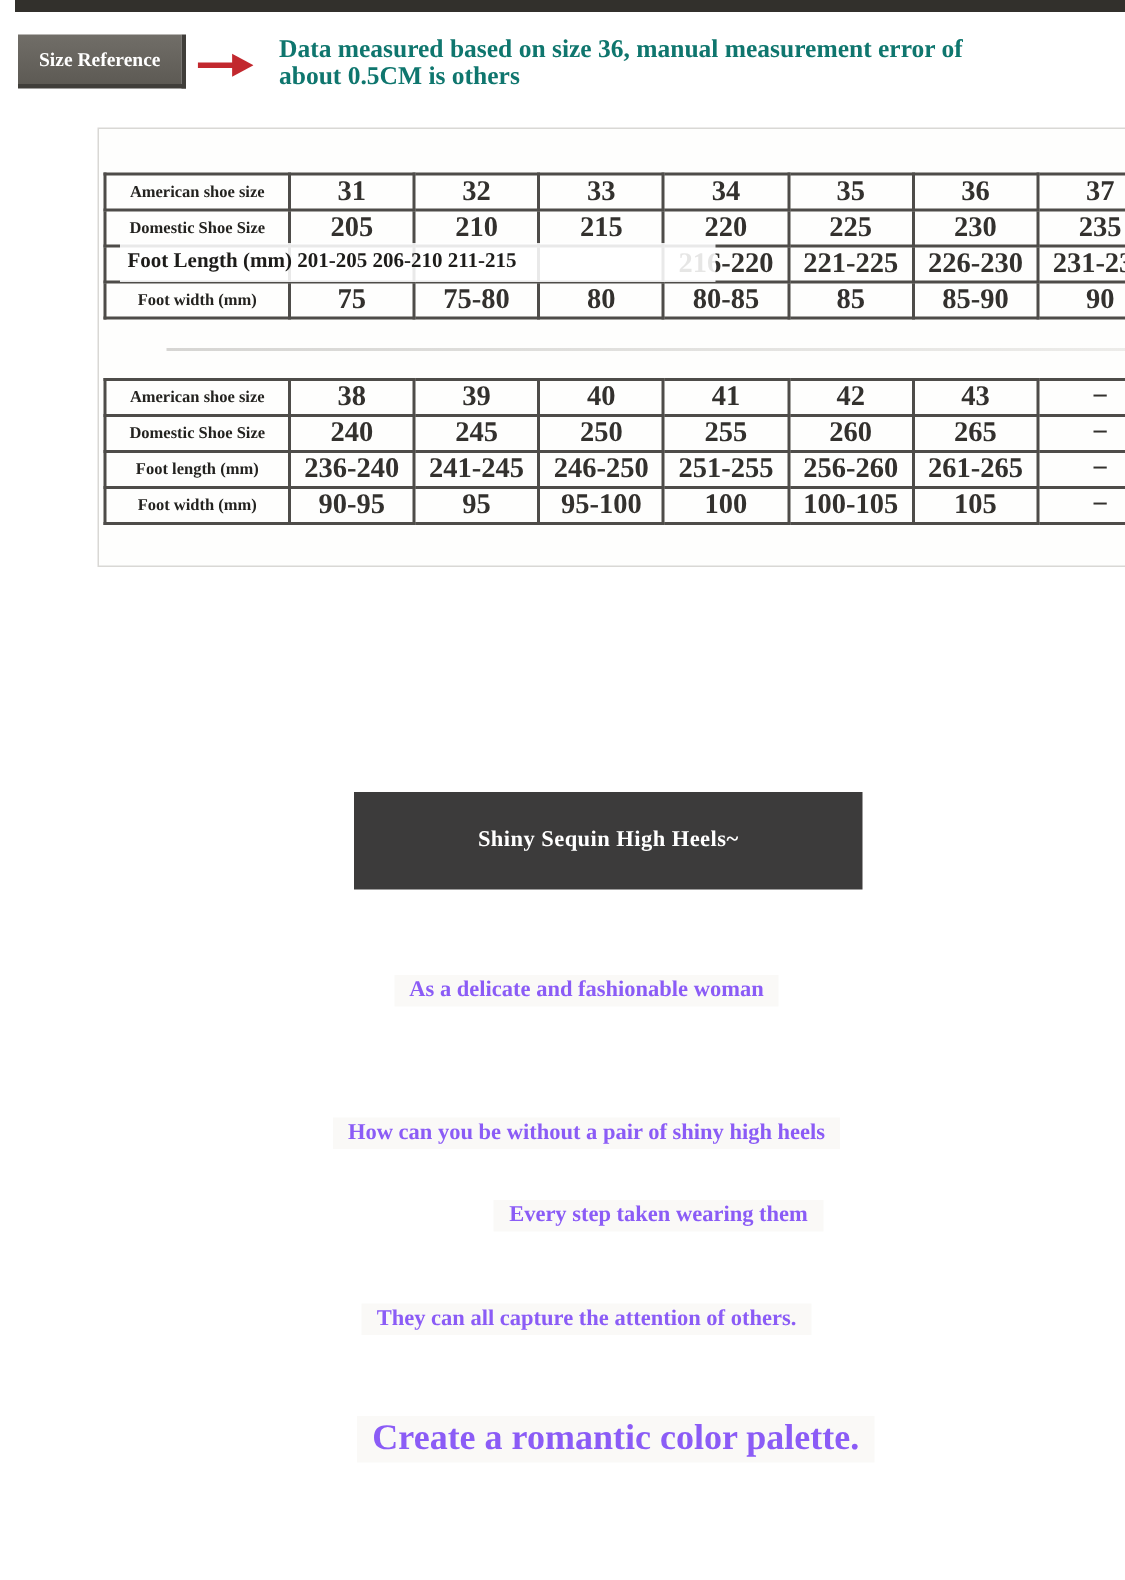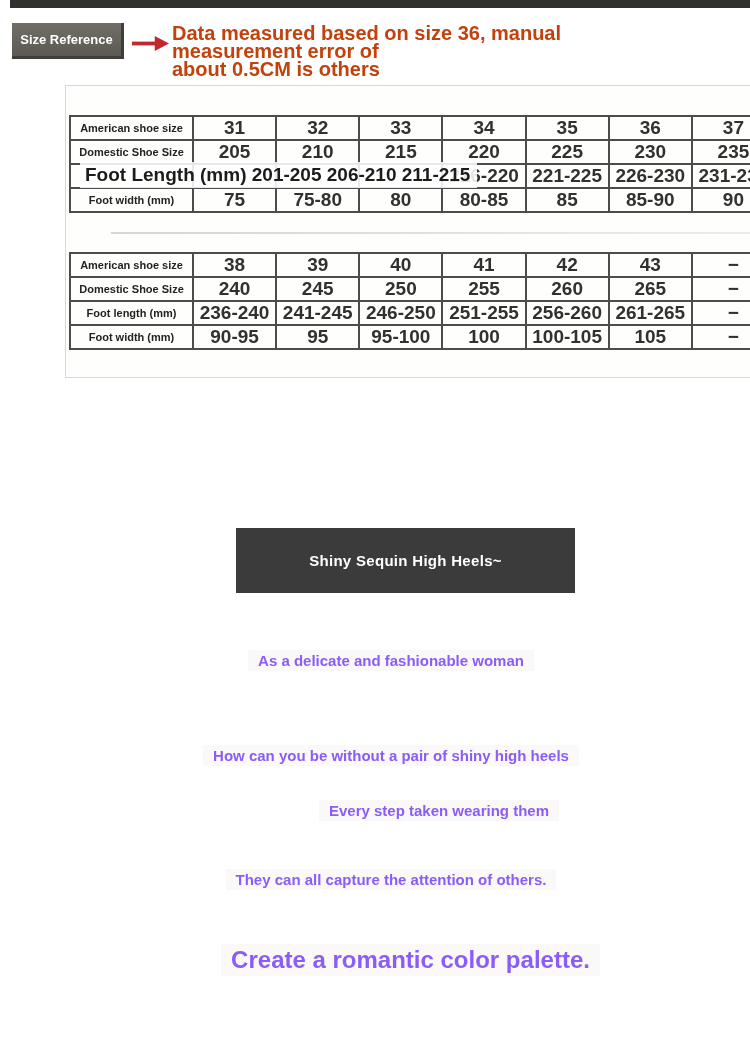--- a/index.html
+++ b/index.html
@@ -1,33 +1,33 @@
 <!DOCTYPE html>
 <html><head>
 <meta charset="utf-8">
 <style>
   * { margin:0; padding:0; box-sizing:border-box; }
   html,body { background:#fff; }
   .page {
     position:relative; width:750px; height:1053px; background:#ffffff;
-    font-family:Liberation Sans, sans-serif; overflow:hidden;
+    font-family:Liberation Serif, serif; overflow:hidden;
   }
   .topbar { position:absolute; left:10px; top:0; width:740px; height:8px; background:#32302c; }
 
   .badge {
     position:absolute; left:12px; top:23px; width:112px; height:36px;
     background:linear-gradient(180deg,#716e68,#5d5a54);
     border-right:3px solid #403e3a; border-bottom:3px solid #403e3a;
     color:#ffffff; font-size:13px; font-weight:bold;
     display:flex; align-items:center; justify-content:center;
   }
   .arrow { position:absolute; left:131px; top:34px; width:38px; height:19px; }
   .note {
-    position:absolute; left:172px; top:24px; width:520px;
-    font-size:20px; font-weight:bold; color:#c2410c; line-height:18px;
+    position:absolute; left:186px; top:24px; width:520px;
+    font-size:17px; font-weight:bold; color:#0f766e; line-height:18px;
   }
 
   .tablebox {
     position:absolute; left:17px; top:85px; width:713px; height:293px;
     border:1px solid #d9d8d5; background:#fefefd;margin-left:48px;
   }
   table.sizes {
     position:absolute; left:3px; border-collapse:collapse; table-layout:fixed; width:707px;
   }
   #t1 { top:29px; }
@@ -41,21 +41,21 @@
     text-align:center; font-size:19px; font-weight:600; color:#33312e;
     font-stretch:condensed; white-space:nowrap;
   }
   .tables-divider {
     position:absolute; left:45px; top:146px; width:645px; height:2px;
     background:linear-gradient(90deg,#c9c8c5,#e7e6e3); opacity:.75;
   }
   .length-overlay {
     position:absolute; left:14px; top:76px; width:397px; height:26px;
     background:rgba(255,255,255,0.88);
-    font-size:19px; font-weight:bold; color:#1d1c1a; white-space:nowrap;
+    font-size:14px; font-weight:bold; color:#1d1c1a; white-space:nowrap;
     display:flex; align-items:center; padding-left:5px;
   }
 
   .banner {
     position:absolute; left:206px; top:528px; width:339px; height:65px;
     background:#3c3b3b; color:#ffffff;
     display:flex; align-items:center; justify-content:center;
     font-size:15px; font-weight:bold; letter-spacing:.3px;margin-left:30px;
   }
 

